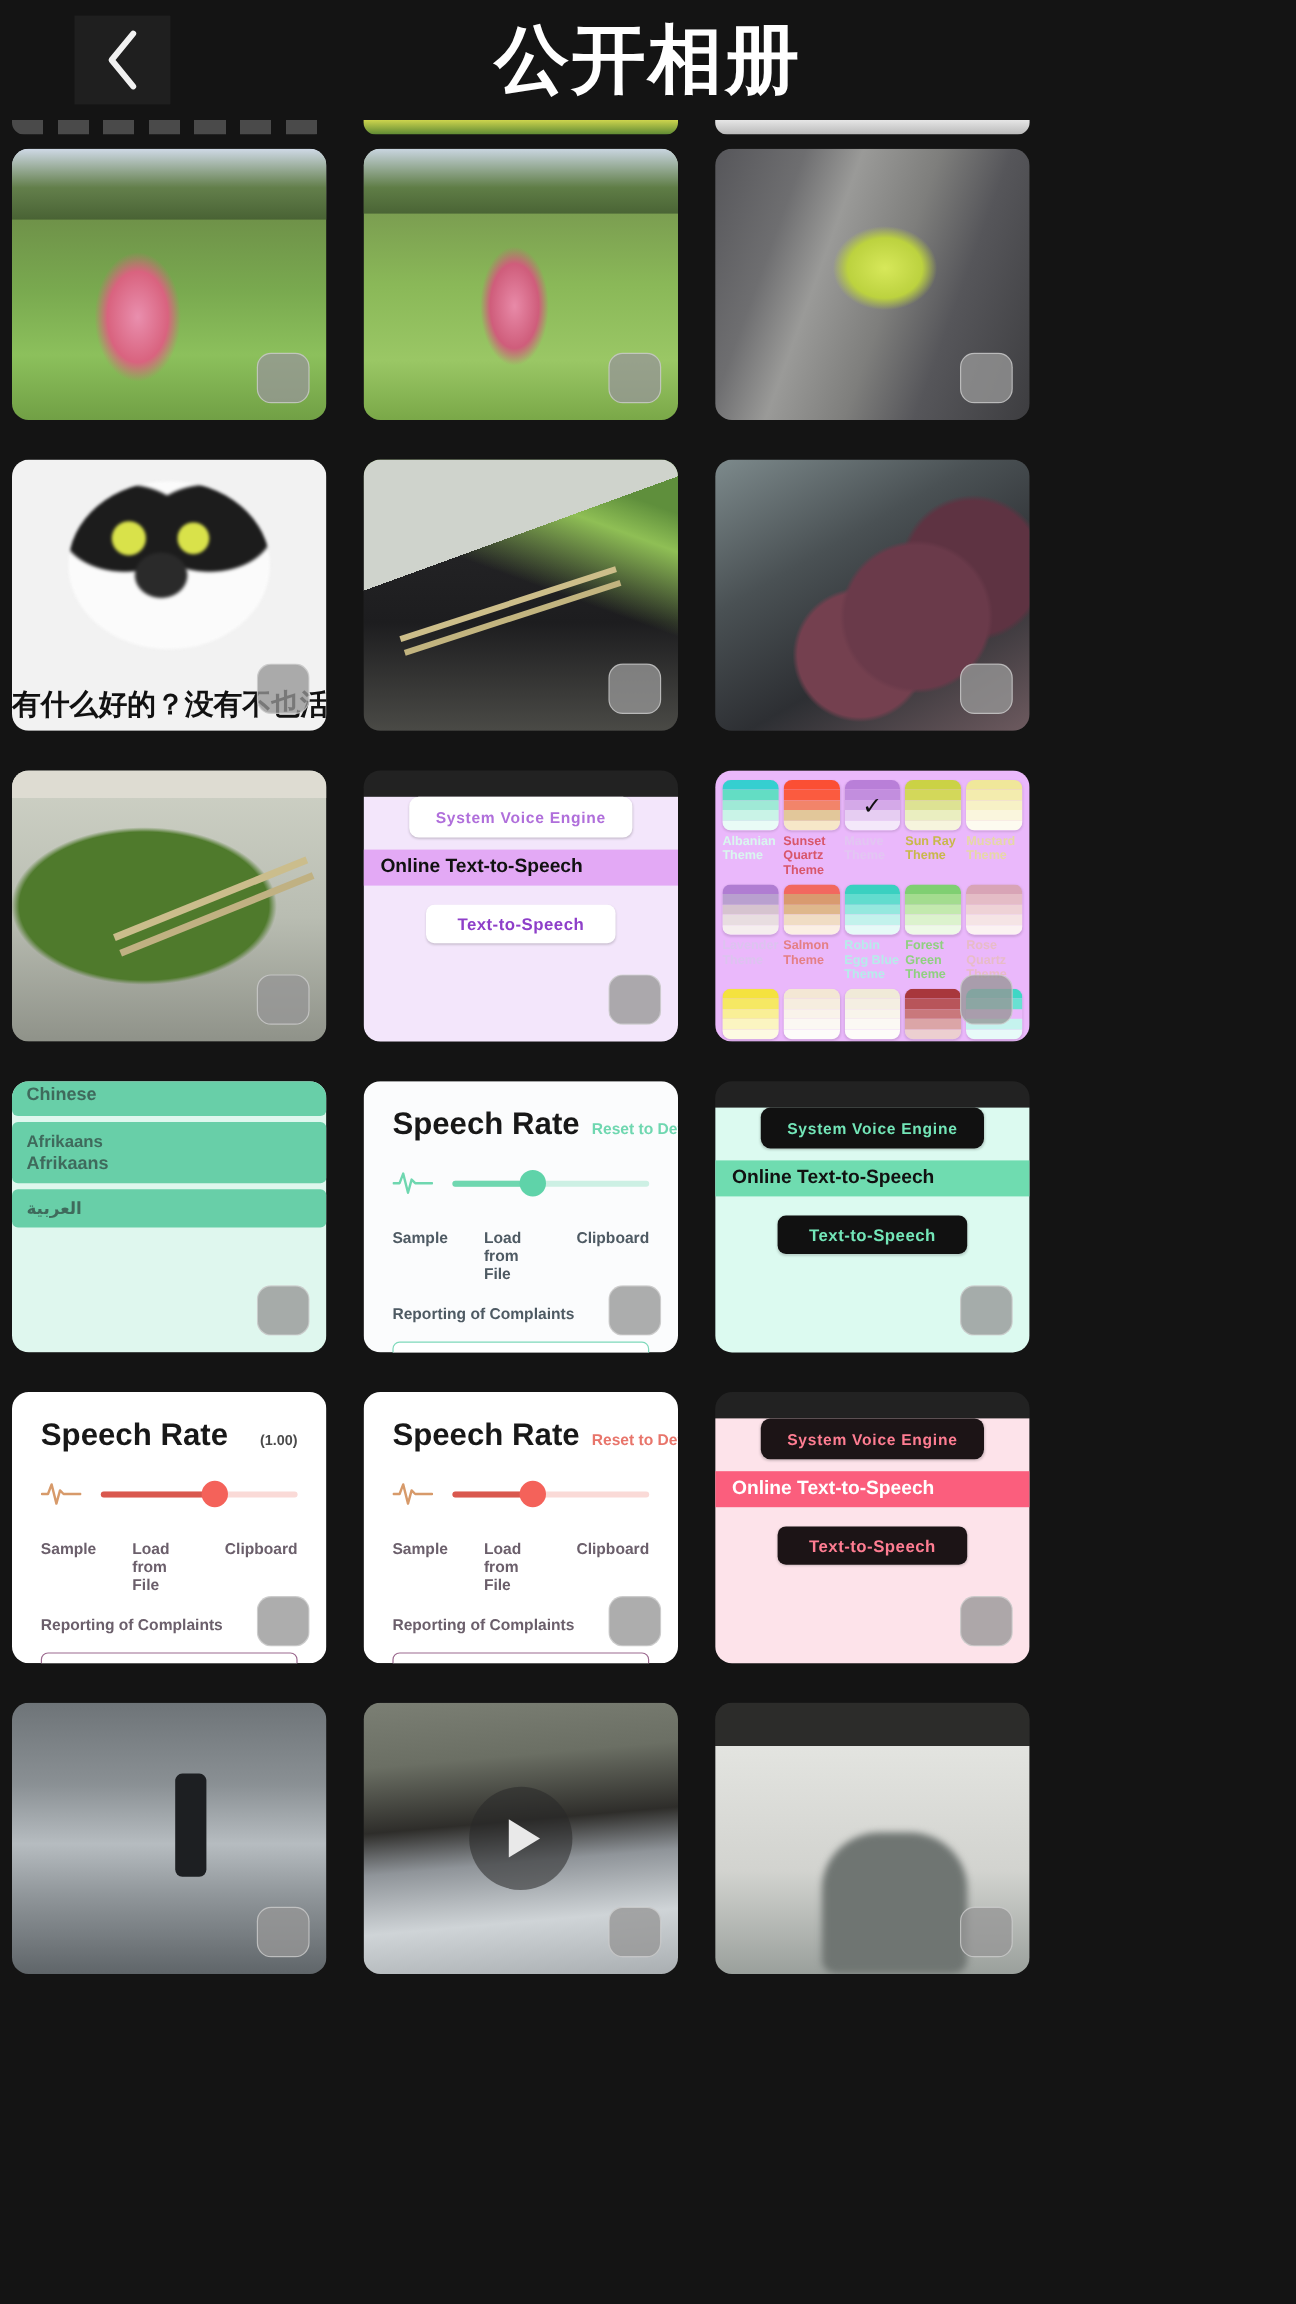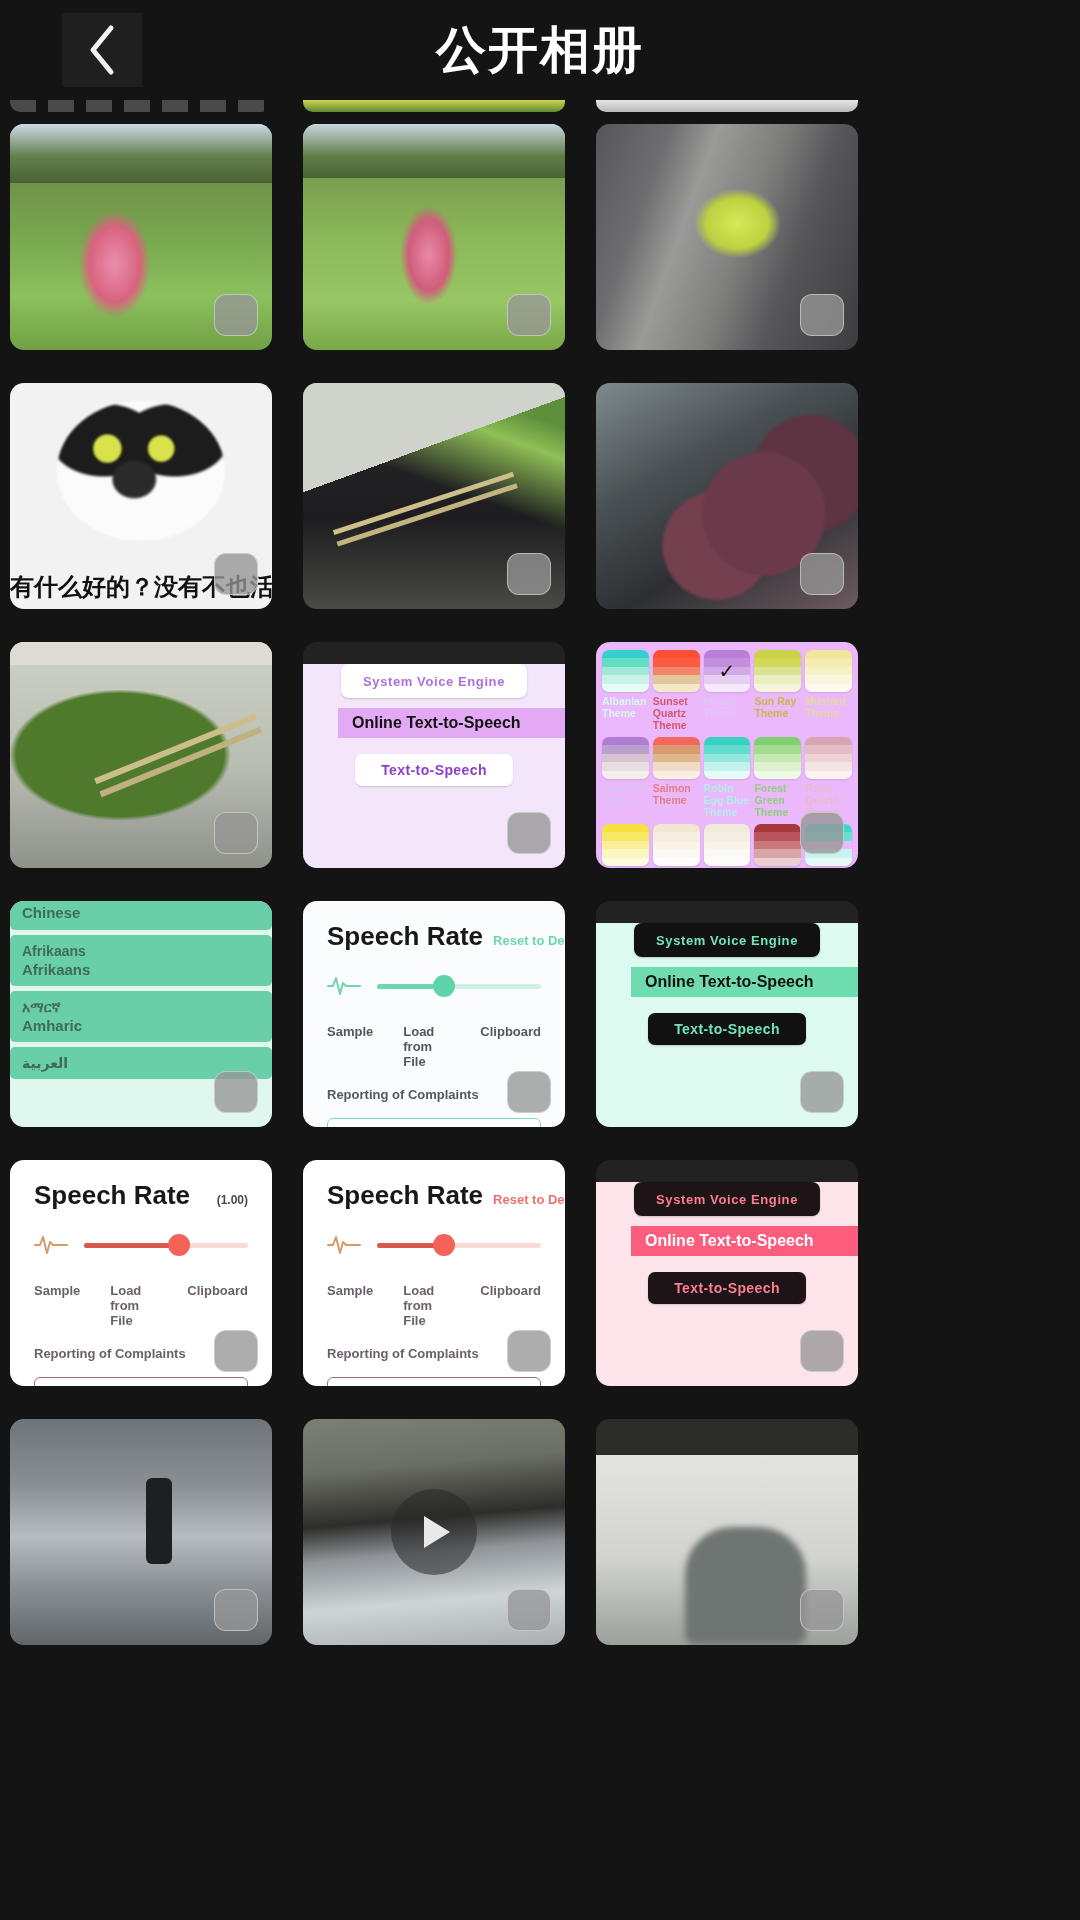--- a/index.html
+++ b/index.html
@@ -24,21 +24,21 @@
     width: 80px; height: 74px;
     background: #1f1f1f;
     display: flex; align-items: center; justify-content: center;
     cursor: pointer;
   }
   .back-btn svg { display:block; }
   .page-title {
     width: 100%;
     text-align: center;
     color: #ffffff;
-    font-size: 50px;
+    font-size: 62px;
     font-weight: 700;
     letter-spacing: 2px;
     line-height: 100px;
     font-family: "DejaVu Sans", "Liberation Sans", sans-serif;
   }
 
   
   .grid {
     position: relative;
     padding: 0 10px;
@@ -199,21 +199,21 @@
     width: 186px; height: 34px;
     background:#ffffff; border-radius:8px;
     display:flex; align-items:center; justify-content:center;
     box-shadow:0 1px 2px rgba(0,0,0,.18);
   }
   .tts-pill span { font-size:13px; font-weight:700; letter-spacing:.6px; color:#b06fdb; }
   .tts-bar {
     margin-top: 10px;
     height: 30px; width:100%;
     background:#e3a9f5;
-    display:flex; align-items:center;margin-left:35px;
+    display:flex; align-items:center;
   }
   .tts-bar span { font-size:16px; font-weight:700; color:#111; padding-left:14px; }
   .tts-btn {
     margin: 16px auto 0; width: 158px; height: 32px;
     background:#ffffff; border-radius:7px;
     display:flex; align-items:center; justify-content:center;
     box-shadow:0 1px 2px rgba(0,0,0,.16);
   }
   .tts-btn span { font-size:14px; font-weight:700; color:#8e3fc9; letter-spacing:.4px; }
 
@@ -537,24 +537,20 @@
 
   <div class="cell">
     <div class="app app-langs">
       <div class="lang-row" style="padding:2px 12px 8px;">
         <div class="e">Chinese</div>
       </div>
       <div id="lang-list">
           <div class="lang-row">
             <div class="n">Afrikaans</div>
             <div class="e">Afrikaans</div>
-          </div>
-          <div class="lang-row">
-            <div class="n">አማርኛ</div>
-            <div class="e">Amharic</div>
           </div>
           <div class="lang-row">
             <div class="n">العربية</div>
             <div class="e"></div>
           </div>
         </div>
     </div>
     <div class="badge"></div>
   </div>
 

